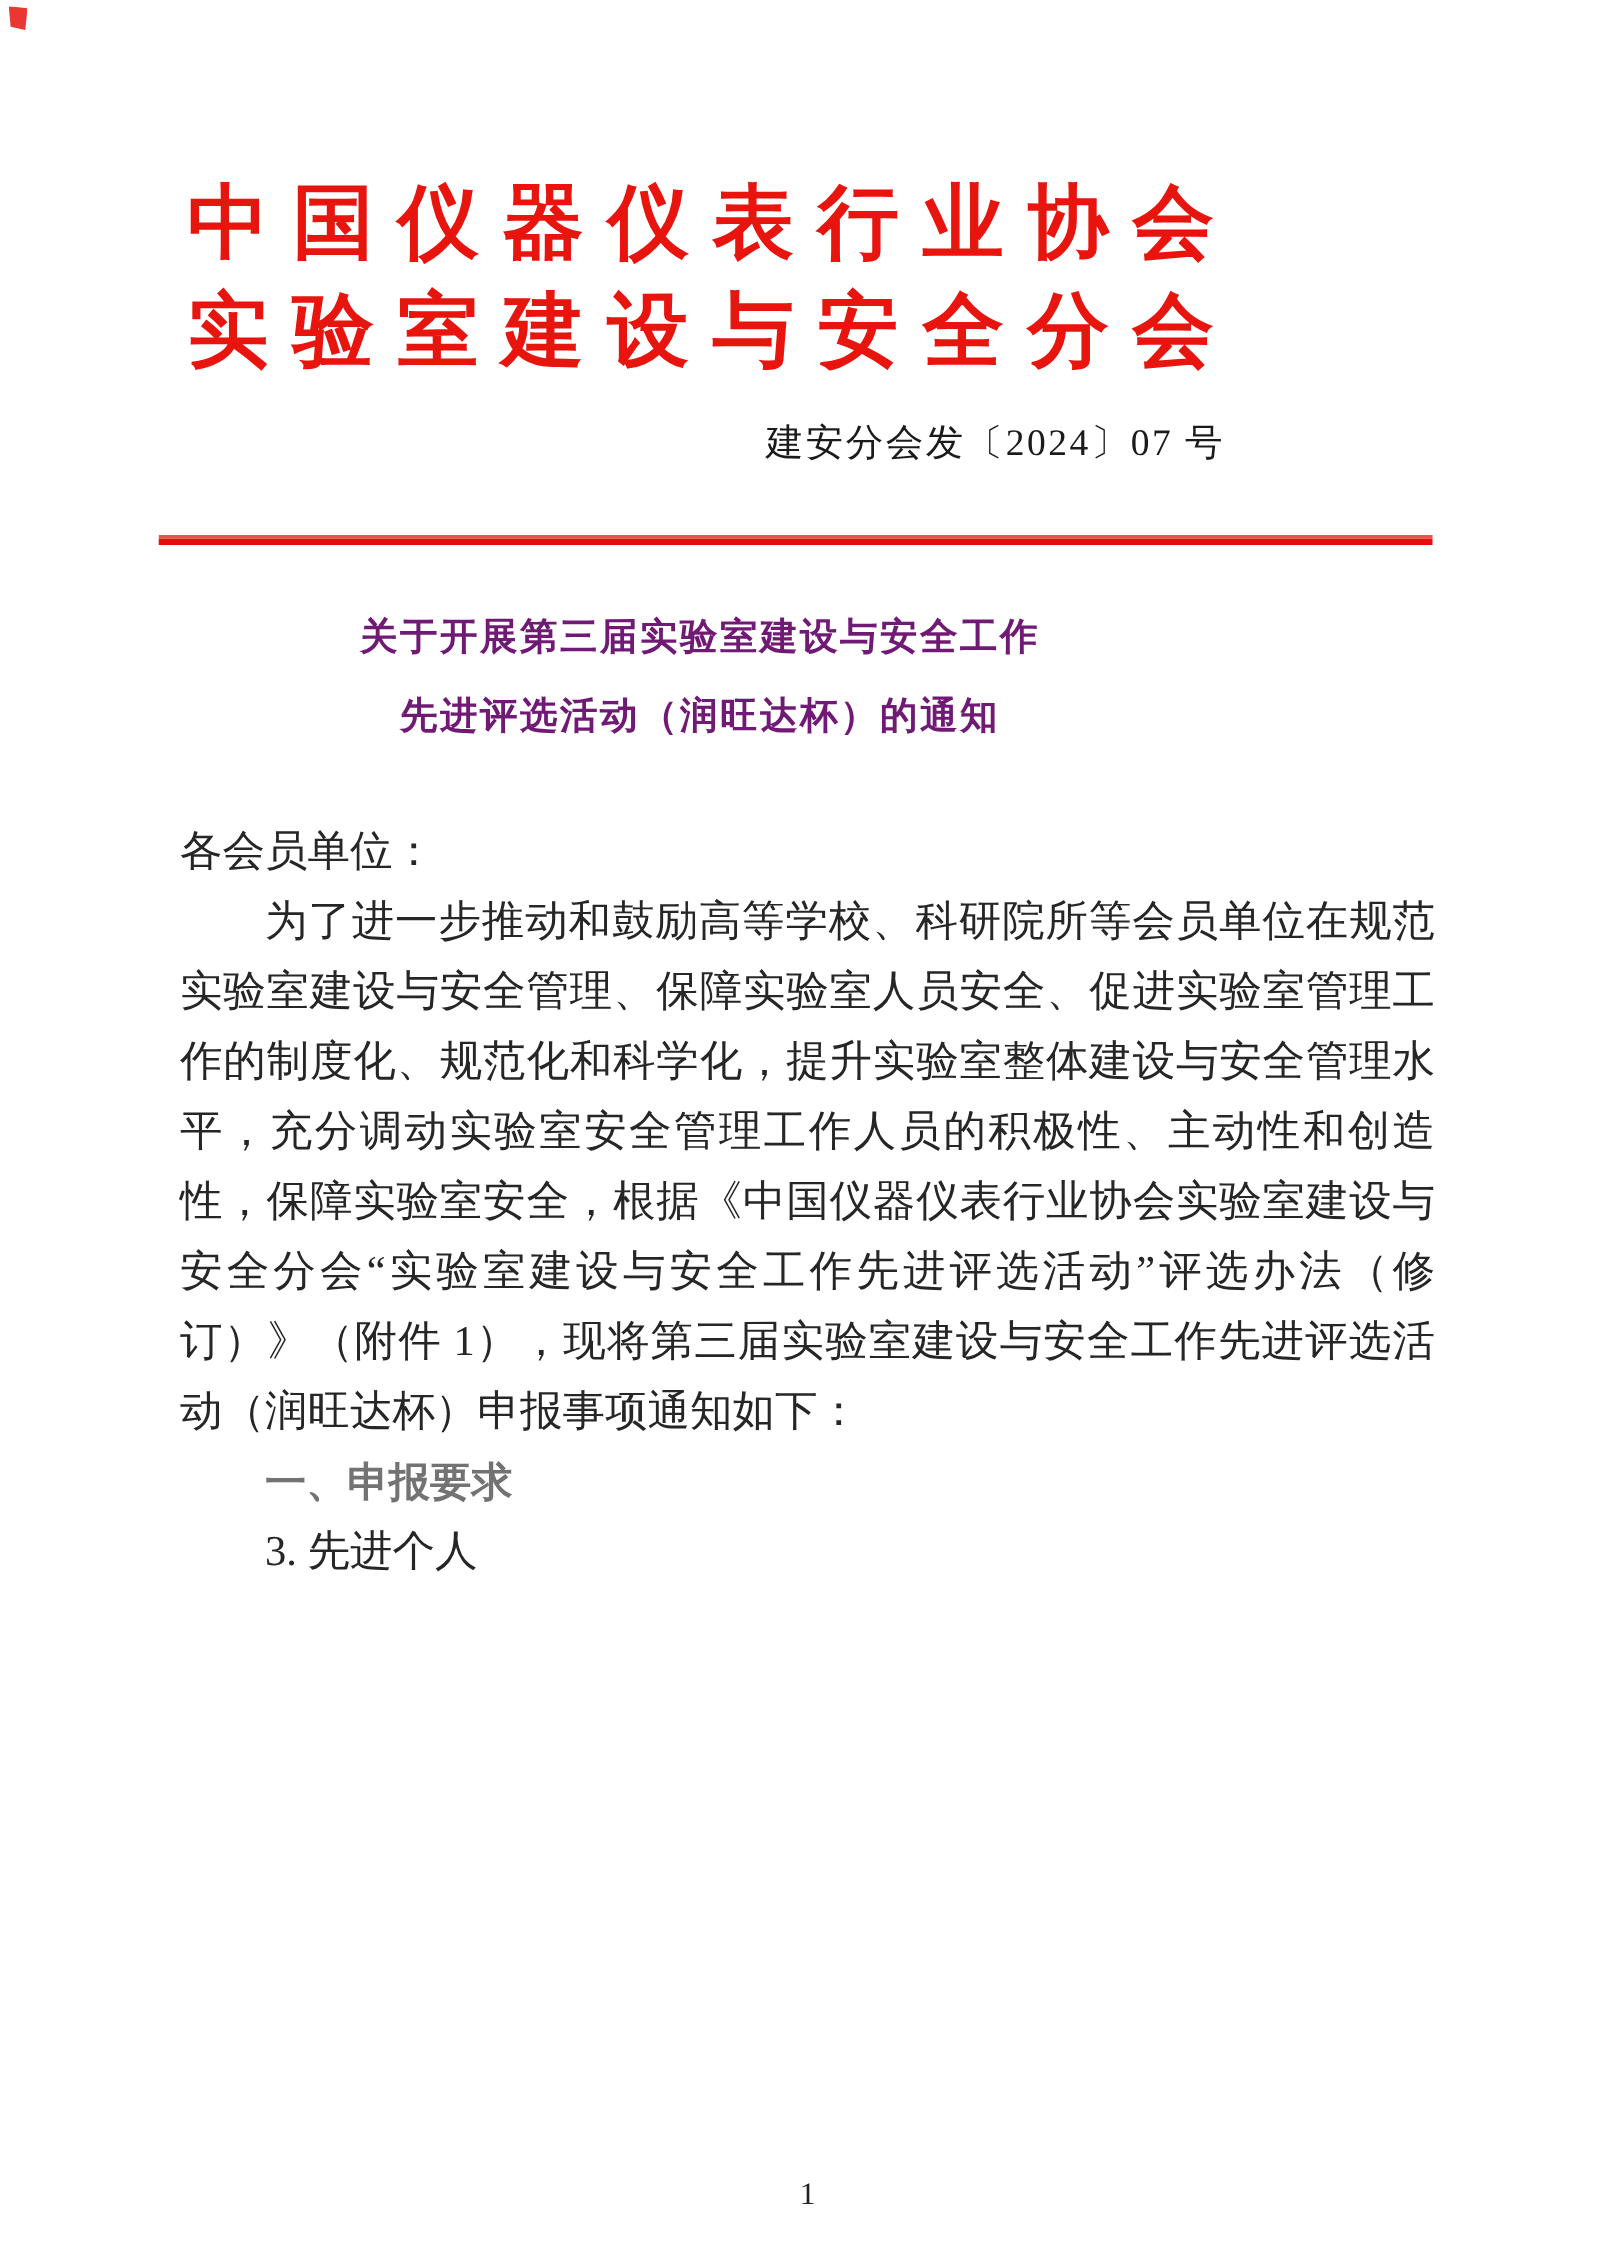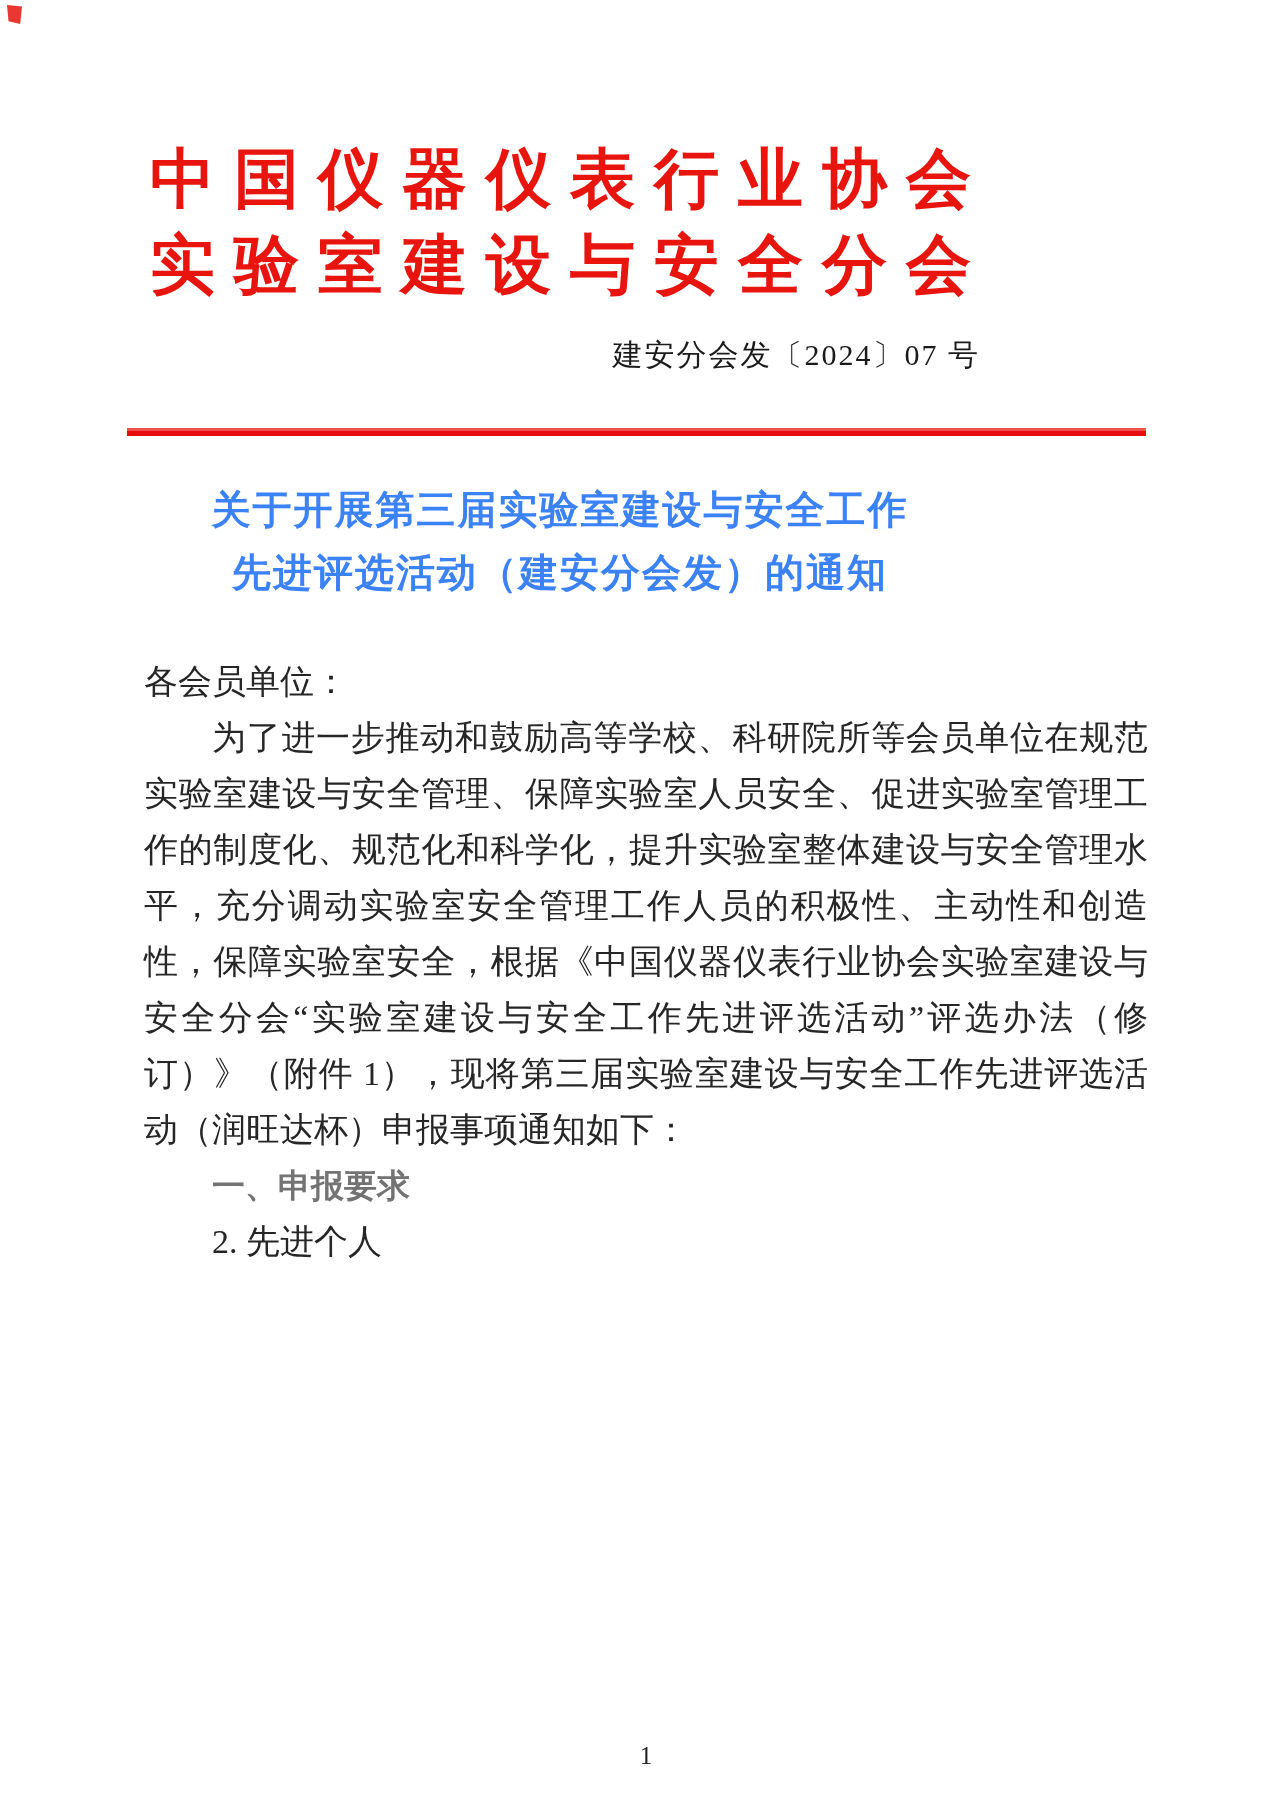--- a/index.html
+++ b/index.html
@@ -56,23 +56,23 @@
   }
   .rule-light { height: 3px; background: #f2514b; }
   .rule-dark  { height: 5px; background: #e60d0d; }
   
   .title {
     width: 1120px;
     margin-top: 42px;
     text-align: center;
     font-family: "Liberation Sans", "DejaVu Sans", sans-serif;
     font-weight: 700;
-    font-size: 39px;
+    font-size: 30px;
     line-height: 63px;
-    color: #3b82f6;
+    color: #701a75;
     letter-spacing: 2px;
   }
   
   .body-text {
     margin: 50px 0 0 144px;
     width: 1004px;
     font-size: 34px;
     line-height: 56px;
     text-align: justify;
     color: #262626;
@@ -112,25 +112,25 @@
 
   <div class="doc-no">建安分会发〔2024〕07 号</div>
 
   <div class="red-rule">
     <div class="rule-light"></div>
     <div class="rule-dark"></div>
   </div>
 
   <div class="title">
     <div>关于开展第三届实验室建设与安全工作</div>
-    <div>先进评选活动（建安分会发）的通知</div>
+    <div>先进评选活动（润旺达杯）的通知</div>
   </div>
 
   <div class="body-text">
     <p class="salute">各会员单位：</p>
     <p class="indent">为了进一步推动和鼓励高等学校、科研院所等会员单位在规范实验室建设与安全管理、保障实验室人员安全、促进实验室管理工作的制度化、规范化和科学化，提升实验室整体建设与安全管理水平，充分调动实验室安全管理工作人员的积极性、主动性和创造性，保障实验室安全，根据《中国仪器仪表行业协会实验室建设与安全分会“实验室建设与安全工作先进评选活动”评选办法（修订）》（附件 1），现将第三届实验室建设与安全工作先进评选活动（润旺达杯）申报事项通知如下：</p>
     <p class="sec-heading">一、申报要求</p>
-    <p class="indent">2. 先进个人</p>
+    <p class="indent">3. 先进个人</p>
   </div>
 
   <div class="pageno">1</div>
 
 </div>
 
 </body></html>

